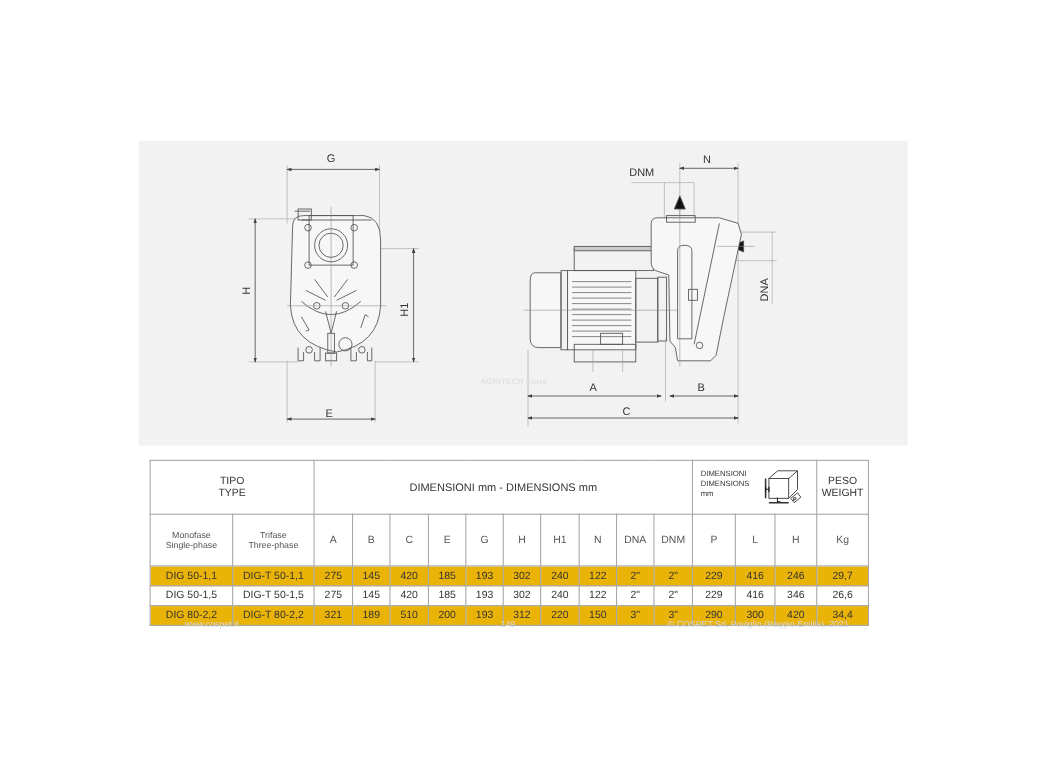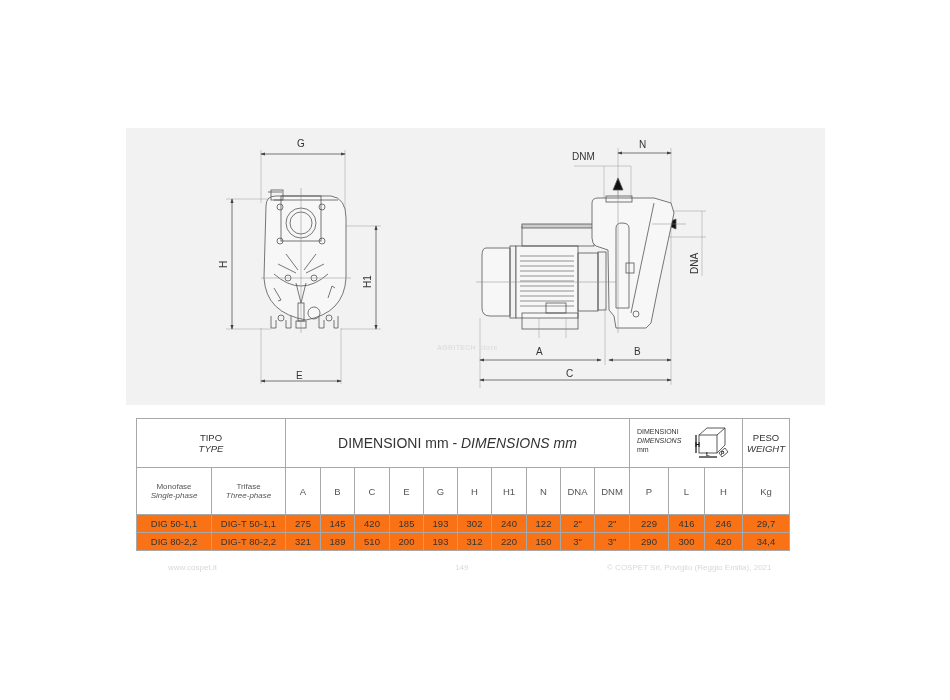--- a/index.html
+++ b/index.html
@@ -6,24 +6,24 @@
   body { width:950px; height:700px; background:#ffffff; position:relative; overflow:hidden;
          font-family:"Liberation Sans", "DejaVu Sans", sans-serif; color:#333; }
   .drawing-area { position:absolute; left:126px; top:128px; width:699px; height:277px; background:#f2f2f2; }
   .drawing-area svg { position:absolute; left:0; top:0; }
   .watermark { position:absolute; left:437px; top:344px; font-size:7px; color:#e0e0e0; font-weight:bold; letter-spacing:0.3px; }
   table.spec { position:absolute; left:136px; top:418px; border-collapse:collapse; table-layout:fixed; font-size:9.5px; }
   table.spec td { border:1px solid #a8a8a8; text-align:center; padding:0; color:#333; }
   table.spec tr.head1 td { height:48px;border-radius:17px; }
   table.spec tr.head2 td { height:46px; color:#555; }
   table.spec tr.data td { height:17px; }
-  table.spec tr.shaded td { background:#f97316; }
-  .it { font-style:italic; }
+  table.spec tr.shaded td { background:#eab308; }
+  .it { }
   .small { font-size:8px; }
-  .hdr-main { font-size:14px; }
+  .hdr-main { font-size:10px; }
   .dim-box { position:relative; width:100%; height:100%; }
   .dim-box .lbl { position:absolute; left:7px; top:8px; text-align:left; font-size:7px; line-height:9px; color:#333; }
   .dim-box svg { position:absolute; left:63px; top:6px; }
   .footer { position:absolute; top:563px; font-size:8px; color:#d8d8d8; }
 </style>
 </head>
 <body>
 
 <div class="drawing-area">
   <svg width="699" height="277" viewBox="0 0 699 277">
@@ -249,20 +249,38 @@
     <td>302</td>
     <td>240</td>
     <td>122</td>
     <td>2"</td>
     <td>2"</td>
     <td>229</td>
     <td>416</td>
     <td>246</td>
     <td>29,7</td>
   </tr>
+  <tr class="data">
+    <td>DIG 50-1,5</td>
+    <td>DIG-T 50-1,5</td>
+    <td>275</td>
+    <td>145</td>
+    <td>420</td>
+    <td>185</td>
+    <td>193</td>
+    <td>302</td>
+    <td>240</td>
+    <td>122</td>
+    <td>2"</td>
+    <td>2"</td>
+    <td>229</td>
+    <td>416</td>
+    <td>346</td>
+    <td>26,6</td>
+  </tr>
   <tr class="data shaded">
     <td>DIG 80-2,2</td>
     <td>DIG-T 80-2,2</td>
     <td>321</td>
     <td>189</td>
     <td>510</td>
     <td>200</td>
     <td>193</td>
     <td>312</td>
     <td>220</td>

